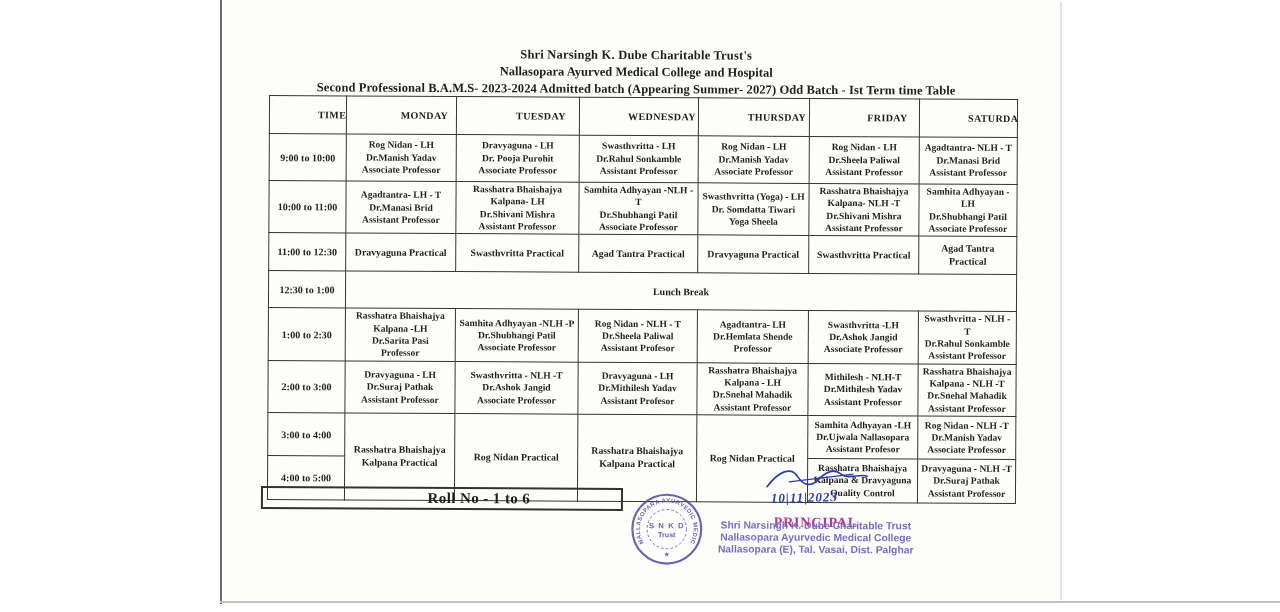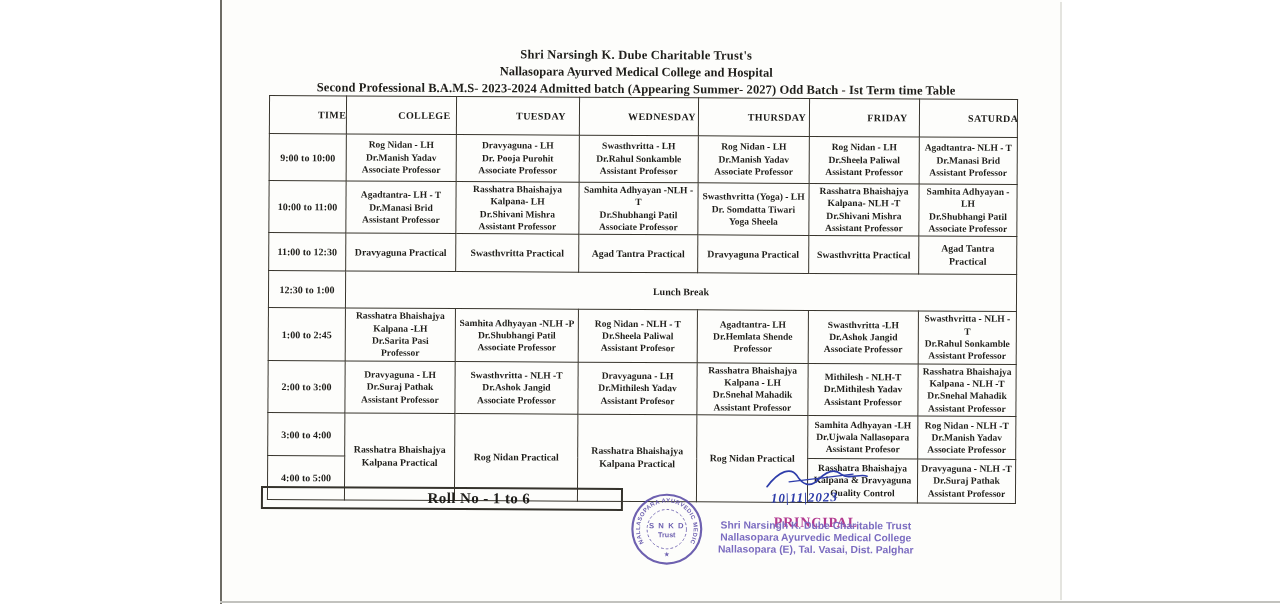--- a/index.html
+++ b/index.html
@@ -72,21 +72,21 @@
           <col style="width:110px">
           <col style="width:123px">
         <col style="width:119px">
           <col style="width:111px">
           <col style="width:110px">
           <col style="width:98px">
       </colgroup>
       <tbody>
           <tr style="height:38px">
         <th>TIME</th>
-        <th>COLLEGE</th>
+        <th>MONDAY</th>
         <th>TUESDAY</th>
         <th>WEDNESDAY</th>
         <th>THURSDAY</th>
         <th>FRIDAY</th>
         <th>SATURDAY</th>
       </tr>
 
       <tr style="height:47px">
         <td class="time">9:00 to 10:00</td>
         <td class="cell">
@@ -164,21 +164,21 @@
         <td class="cell practical">Swasthvritta Practical</td>
         <td class="cell practical">Agad Tantra Practical</td>
       </tr>
 
       <tr style="height:37px">
         <td class="time">12:30 to 1:00</td>
         <td class="lunch" colspan="6">Lunch Break</td>
       </tr>
 
       <tr style="height:45px">
-        <td class="time">1:00 to 2:45</td>
+        <td class="time">1:00 to 2:30</td>
         <td class="cell">
           <div>Rasshatra Bhaishajya Kalpana -LH</div>
           <div>Dr.Sarita Pasi</div>
           <div>Professor</div>
         </td>
         <td class="cell">
           <div>Samhita Adhyayan -NLH -P</div>
           <div>Dr.Shubhangi Patil</div>
           <div>Associate Professor</div>
         </td>

